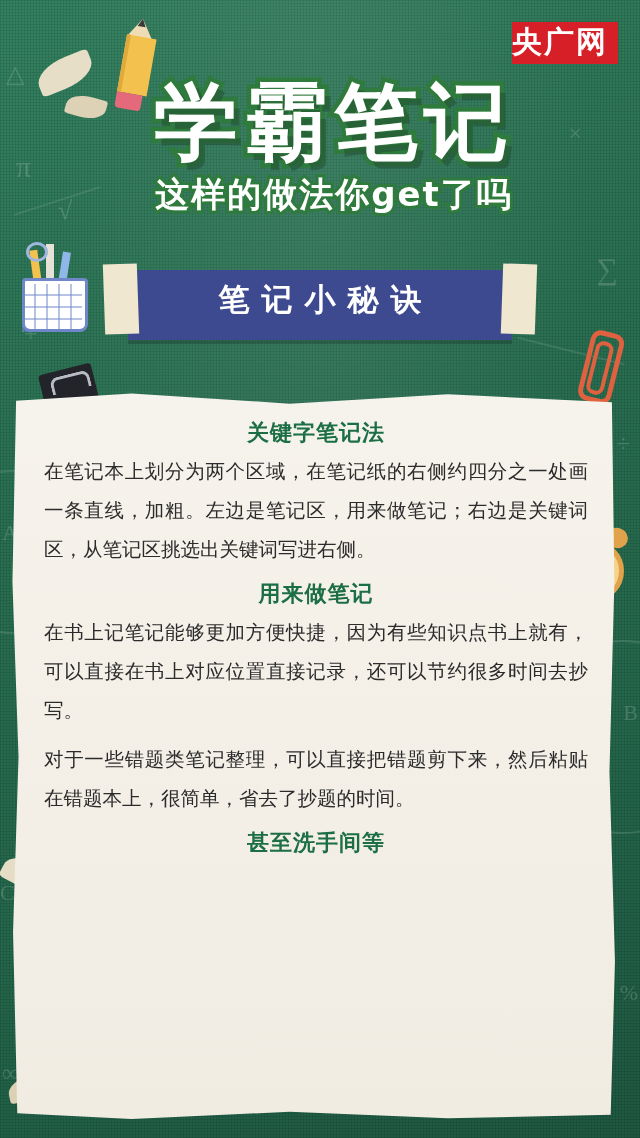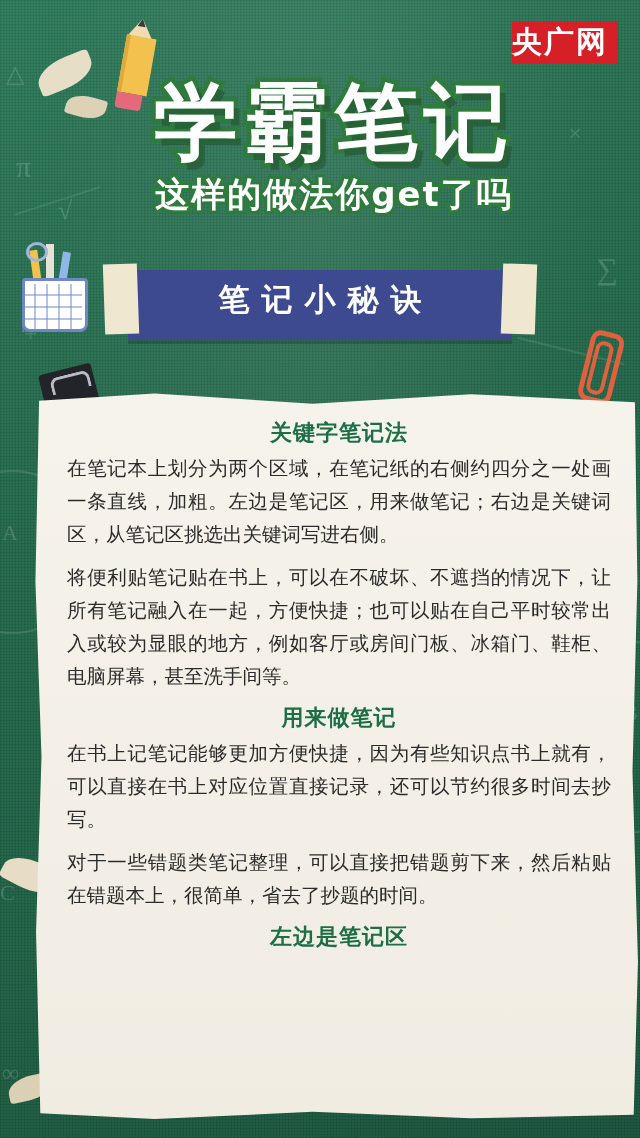--- a/index.html
+++ b/index.html
@@ -124,21 +124,21 @@
     letter-spacing: 12px;
     text-indent: 12px;
     font-family: "DejaVu Sans", sans-serif;
     z-index: 2;
   }
 
   
   .paper {
     position: absolute;
     top: 392px;
-    left: 33px;
+    left: 10px;
     width: 608px;
     height: 730px;
     background: linear-gradient(180deg, #f6f3ec 0%, #f1ece2 100%);
     box-shadow: 0 6px 18px rgba(0,0,0,0.28);
     clip-path: polygon(
       1% 1.2%, 20% 0.2%, 46% 1.6%, 72% 0.3%, 99% 1.4%,
       99.4% 26%, 98.6% 52%, 99.5% 78%, 98.8% 99%,
       72% 99.5%, 46% 98.6%, 20% 99.6%, 1.2% 98.8%,
       0.5% 74%, 1.4% 50%, 0.4% 26%
     );
@@ -151,21 +151,21 @@
     font-weight: bold;
     font-size: 22px;
     text-align: center;
     margin: 0 0 4px 0;
     letter-spacing: 1px;
     font-family: "DejaVu Sans", sans-serif;
   }
   .sec-body {
     color: #2b2b2b;
     font-size: 19.5px;
-    line-height: 33px;
+    line-height: 39px;
     text-align: justify;
     margin: 0 0 10px 0;
     font-family: "DejaVu Sans", sans-serif;
   }
 
   
   .pencil {
     position: absolute;
     top: 18px;
     left: 122px;
@@ -309,23 +309,22 @@
   </div>
 
   <div class="band">
     <div class="band-text">笔记小秘诀</div>
   </div>
 
   <div class="paper">
     <h2 class="sec-title">关键字笔记法</h2>
     <p class="sec-body">在笔记本上划分为两个区域，在笔记纸的右侧约四分之一处画一条直线，加粗。左边是笔记区，用来做笔记；右边是关键词区，从笔记区挑选出关键词写进右侧。</p>
 
-    <p class="sec-body">将便利贴笔记贴在书上，可以在不破坏、不遮挡的情况下，让所有笔记融入在一起，方便快捷；也可以贴在自己平时较常出入或较为显眼的地方，例如客厅或房间门板、冰箱门、鞋柜、电脑屏幕，甚至洗手间等。</p>
 
     <h2 class="sec-title">用来做笔记</h2>
     <p class="sec-body">在书上记笔记能够更加方便快捷，因为有些知识点书上就有，可以直接在书上对应位置直接记录，还可以节约很多时间去抄写。</p>
 
     <p class="sec-body">对于一些错题类笔记整理，可以直接把错题剪下来，然后粘贴在错题本上，很简单，省去了抄题的时间。</p>
 
-    <h2 class="sec-title">左边是笔记区</h2>
+    <h2 class="sec-title">甚至洗手间等</h2>
   </div>
 
 </div>
 
 </body></html>

